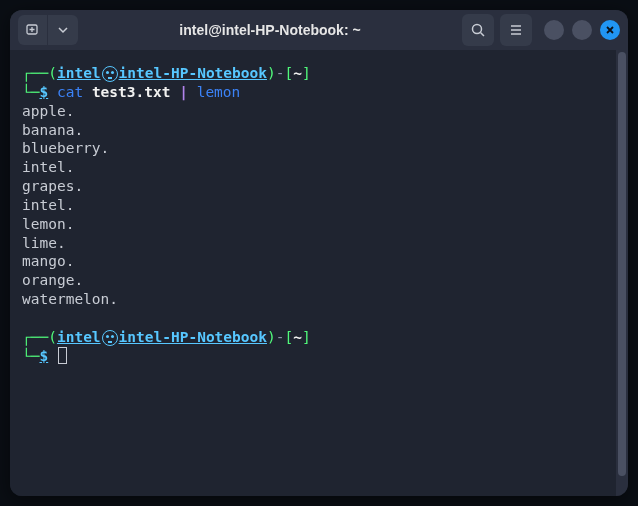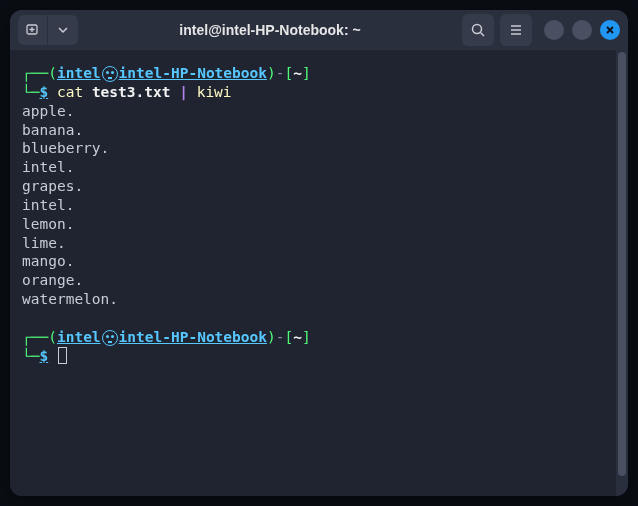--- a/index.html
+++ b/index.html
@@ -115,21 +115,21 @@
       position: absolute;
       top: 2px;
       left: 2px;
       right: 2px;
       height: 95%;
       background: #4a5062;
       border-radius: 5px;
     }
     .green { color: #50fa7b; }
     .blue { color: #57c7ff; font-weight: bold; text-decoration: underline; }
-    .cyan { color: #fef9c3; }
+    .cyan { color: #3b82f6; }
     .white { color: #f1f1f0; font-weight: bold; }
     .pipe { color: #b084eb; font-weight: bold; }
     .gray { color: #8b92a8; }
     .cursor {
       display: inline-block;
       width: 9px;
       height: 17px;
       border: 1px solid #c8ccd4;
       vertical-align: text-bottom;
       margin-left: 1px;
@@ -201,21 +201,21 @@
       <div class="win-btn win-close">
         <svg width="10" height="10" viewBox="0 0 10 10">
           <path d="M2 2 L8 8 M8 2 L2 8" stroke="#0d1117" stroke-width="1.8"></path>
         </svg>
       </div>
     </div>
   </div>
 
   <div class="terminal-area">
     <div class="terminal"><span class="green">┌──</span><span class="green">(</span><span class="blue">intel</span><span class="skull"></span><span class="blue">intel-HP-Notebook</span><span class="green">)</span><span class="gray">-</span><span class="green">[</span><span class="white">~</span><span class="green">]</span>
-<span class="green">└─</span><span class="blue">$</span> <span class="cyan">cat</span> <span class="white">test3.txt</span> <span class="pipe">|</span> <span class="cyan">kiwi</span>
+<span class="green">└─</span><span class="blue">$</span> <span class="cyan">cat</span> <span class="white">test3.txt</span> <span class="pipe">|</span> <span class="cyan">lemon</span>
 <span>apple.</span>
 <span>banana.</span>
 <span>blueberry.</span>
 <span>intel.</span>
 <span>grapes.</span>
 <span>intel.</span>
 <span>lemon.</span>
 <span>lime.</span>
 <span>mango.</span>
 <span>orange.</span>

